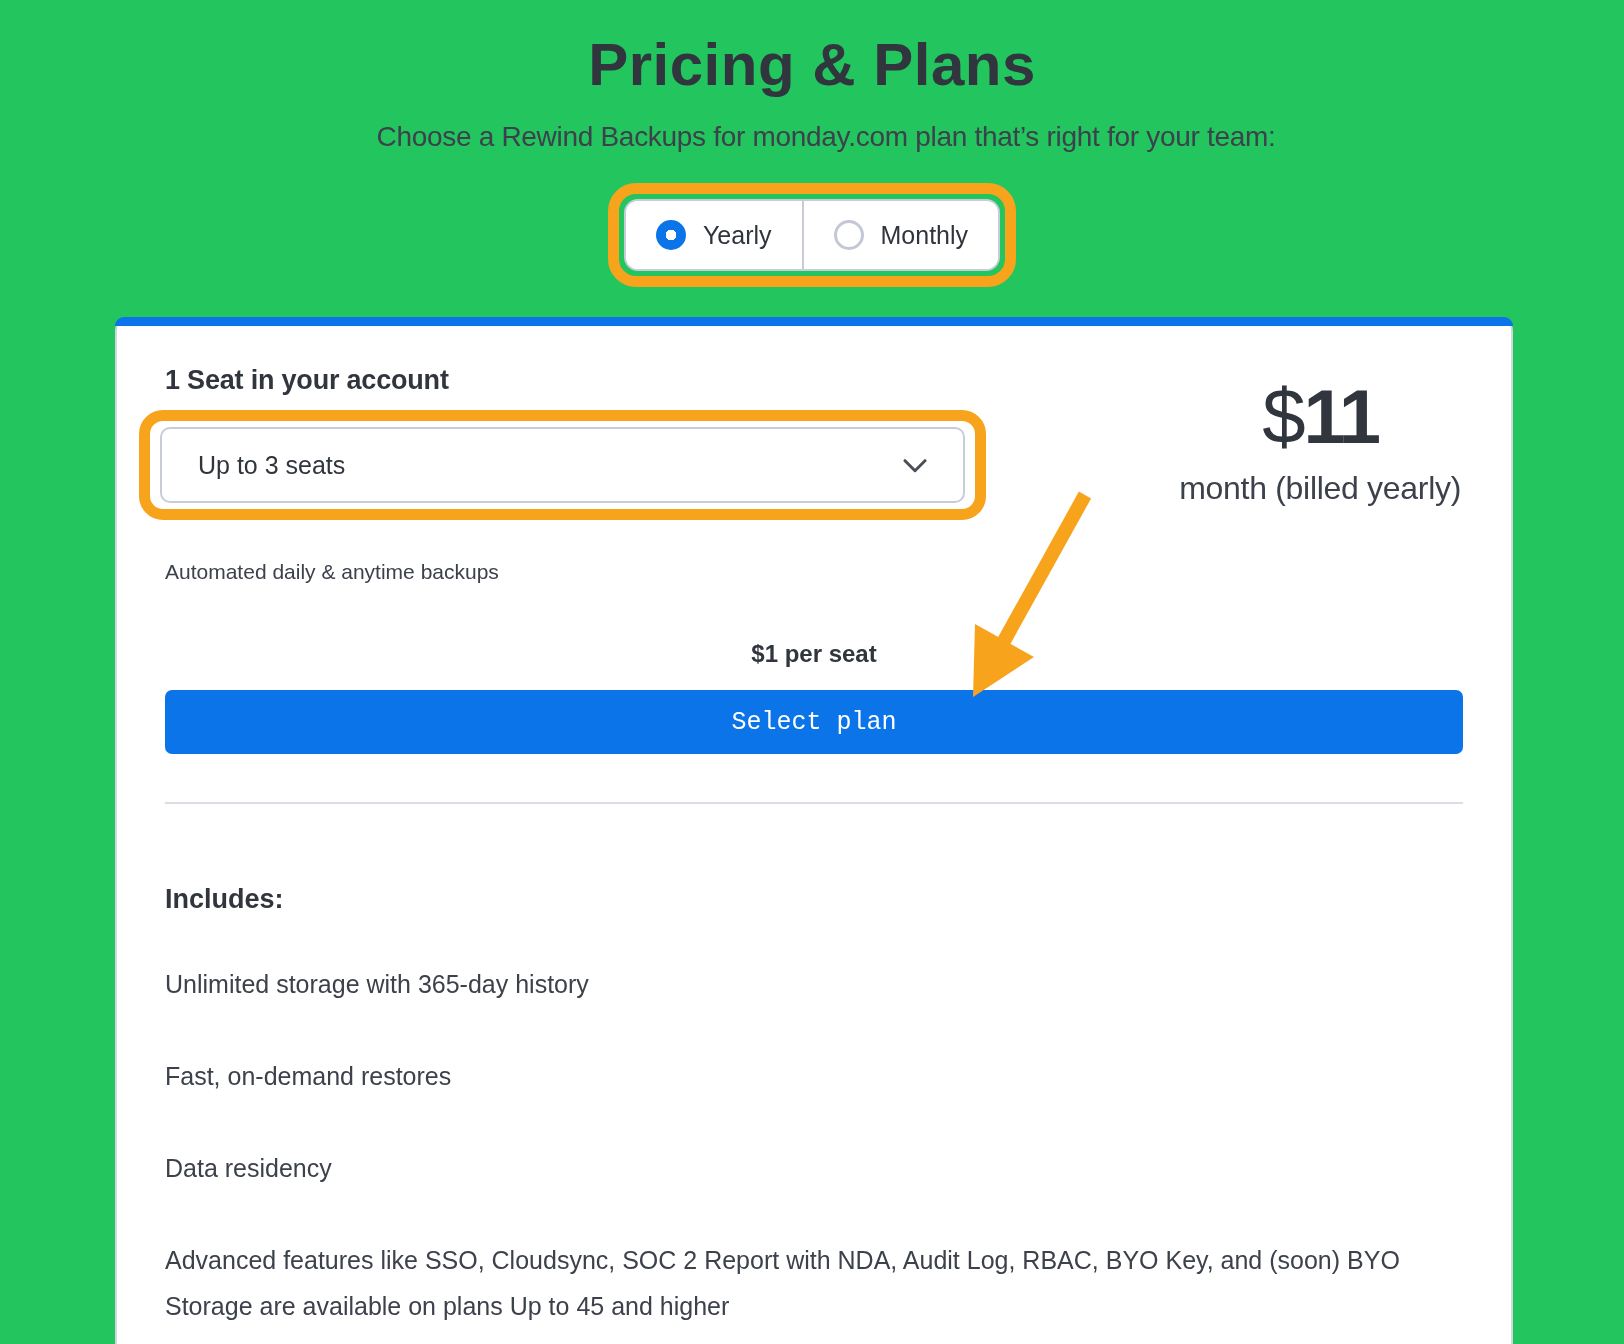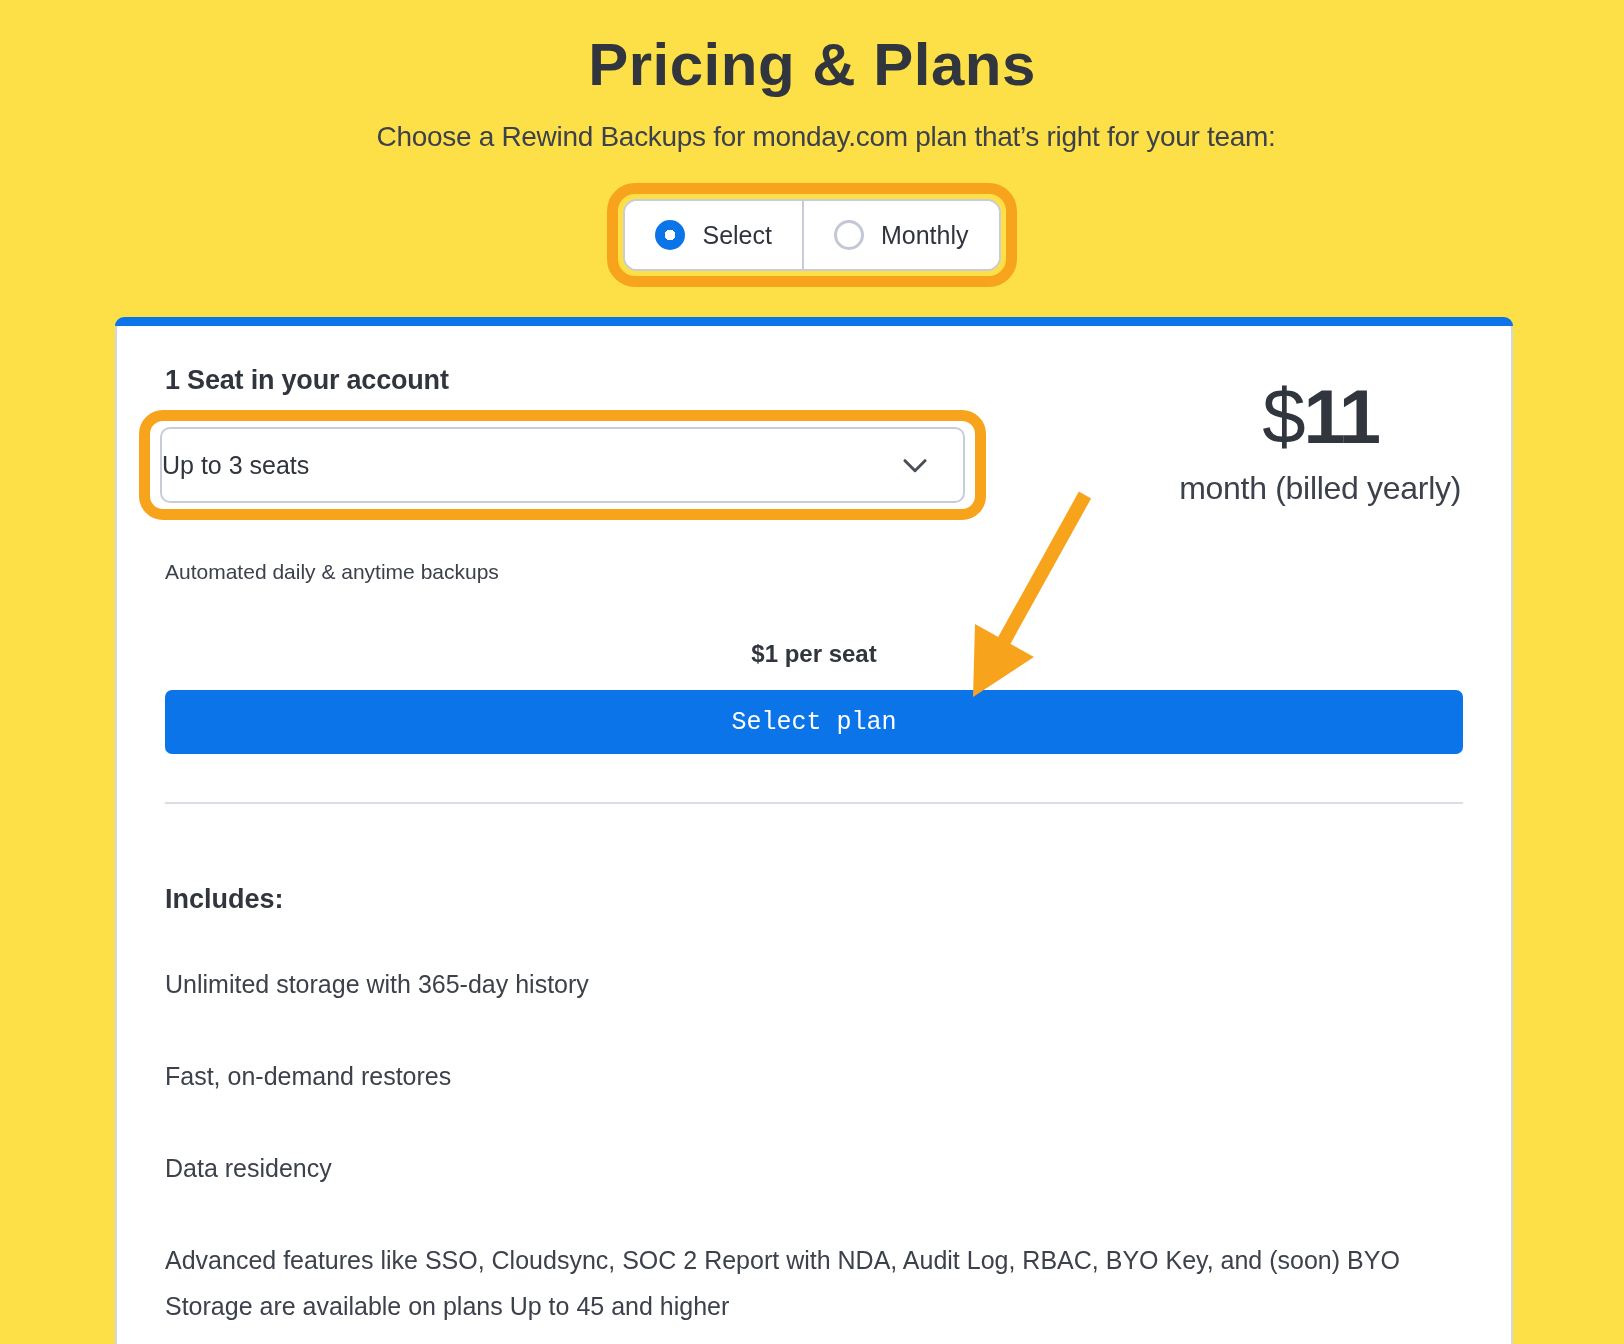--- a/index.html
+++ b/index.html
@@ -5,21 +5,21 @@
   :root{
     --accent-blue:#0b74e8;
     --annotation-orange:#f7a41c;
     --heading-text:#31353e;
     --body-text:#3c414b;
     --border-gray:#c7ccd8;
     --divider-gray:#dadde4;
   }
   *{box-sizing:border-box;margin:0;padding:0;}
   body{background:#fff;font-family:"Liberation Sans",sans-serif;color:var(--body-text);}
-  .page{position:relative;width:1624px;height:1344px;background:#fde047;overflow:hidden;}
+  .page{position:relative;width:1624px;height:1344px;background:#22c55e;overflow:hidden;}
 
   
   .page-title{margin-top:30px;text-align:center;font-size:60px;font-weight:700;color:var(--heading-text);letter-spacing:.5px;}
   .page-subtitle{margin-top:22px;text-align:center;font-size:28px;color:var(--body-text);letter-spacing:-.3px;padding-left:28px;}
 
   
   .toggle-row{display:flex;justify-content:center;margin-top:30px;}
   .annotation-box{display:inline-block;border:11px solid var(--annotation-orange);border-radius:28px;padding:5px;background:transparent;}
   .segmented{display:flex;background:#fff;border:2px solid var(--border-gray);border-radius:14px;overflow:hidden;}
   .segment{display:flex;align-items:center;gap:17px;padding:19px 30px;cursor:pointer;background:#fff;}
@@ -27,21 +27,21 @@
   .radio-on{width:30px;height:30px;border-radius:50%;background:radial-gradient(circle,#ffffff 0 5.5px,var(--accent-blue) 5.5px);}
   .radio-off{width:30px;height:30px;border-radius:50%;border:3px solid #c3c8d4;background:#fff;}
   .segment-label{font-size:25px;color:#2f343d;}
 
   
   .plan-card{position:relative;margin:30px auto 0 115px;width:1398px;border:2px solid #d2d6e0;border-top:none;border-radius:14px;background:#fff;padding:0 48px 40px 48px;}
   .card-topbar{position:absolute;top:0;left:-2px;right:-2px;height:9px;background:var(--accent-blue);border-radius:14px 14px 0 0;}
   .card-header{display:flex;justify-content:space-between;align-items:flex-start;padding-top:48px;}
   .seats-heading{font-size:27px;font-weight:700;color:var(--heading-text);letter-spacing:-.2px;}
   .select-annotation{margin-top:14px;margin-left:-26px;border:11px solid var(--annotation-orange);border-radius:24px;padding:6px 10px;display:inline-block;}
-  .seats-select{position:relative;width:805px;height:76px;border:2px solid var(--border-gray);border-radius:10px;background:#fff;display:flex;align-items:center;font-size:25px;color:#2f343d;cursor:pointer;}
+  .seats-select{position:relative;width:805px;height:76px;border:2px solid var(--border-gray);border-radius:10px;background:#fff;display:flex;align-items:center;padding-left:36px;font-size:25px;color:#2f343d;cursor:pointer;}
   .chevron{position:absolute;right:36px;top:50%;transform:translateY(-42%);}
   .price-block{text-align:center;margin-top:6px;margin-right:2px;}
   .price-line{color:var(--heading-text);white-space:nowrap;}
   .price-currency{font-size:78px;font-weight:300;letter-spacing:-2px;}
   .price-amount{font-size:76px;font-weight:800;letter-spacing:-3px;}
   .price-period{margin-top:8px;font-size:32px;color:var(--body-text);letter-spacing:-.3px;}
 
   .feature-summary{margin-top:40px;font-size:21px;color:var(--body-text);}
   .per-seat-note{margin-top:56px;text-align:center;font-size:24px;font-weight:700;color:var(--heading-text);}
   .select-plan-button{display:block;width:100%;margin-top:22px;height:64px;border:none;border-radius:7px;background:var(--accent-blue);color:#fff;font-size:25px;font-family:Liberation Mono, monospace;cursor:pointer;}
@@ -58,21 +58,21 @@
 <div class="page">
 
   <h1 class="page-title">Pricing &amp; Plans</h1>
   <p class="page-subtitle">Choose a Rewind Backups for monday.com plan that’s right for your team:</p>
 
   <div class="toggle-row">
     <div class="annotation-box">
       <div class="segmented">
         <div class="segment">
           <span class="radio-on"></span>
-          <span class="segment-label">Select</span>
+          <span class="segment-label">Yearly</span>
         </div>
         <div class="segment">
           <span class="radio-off"></span>
           <span class="segment-label">Monthly</span>
         </div>
       </div>
     </div>
   </div>
 
   <div class="plan-card">

